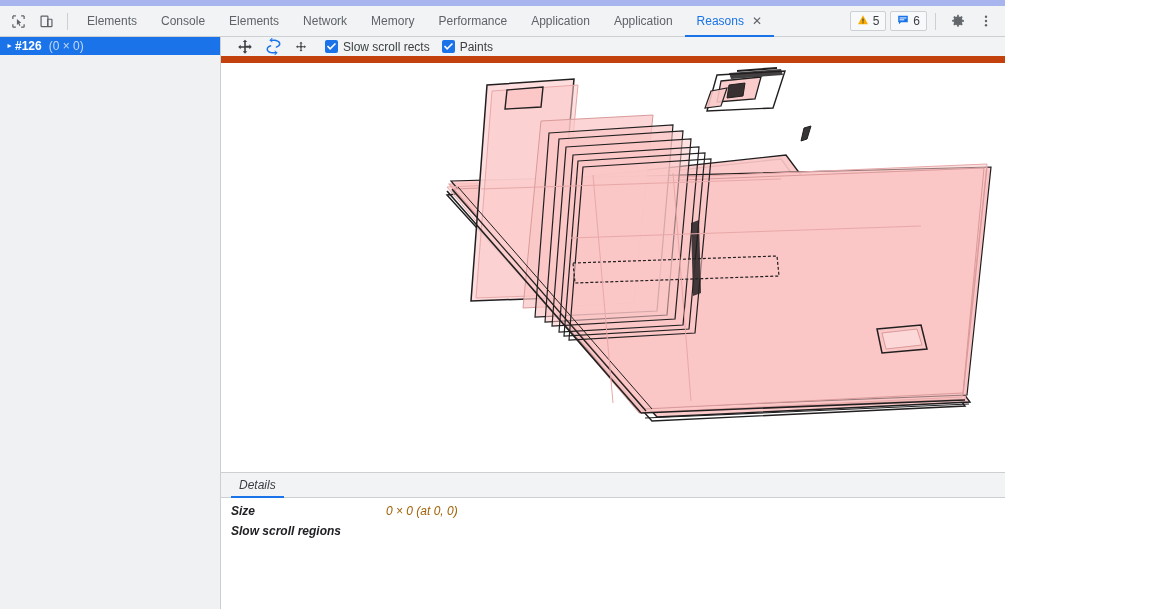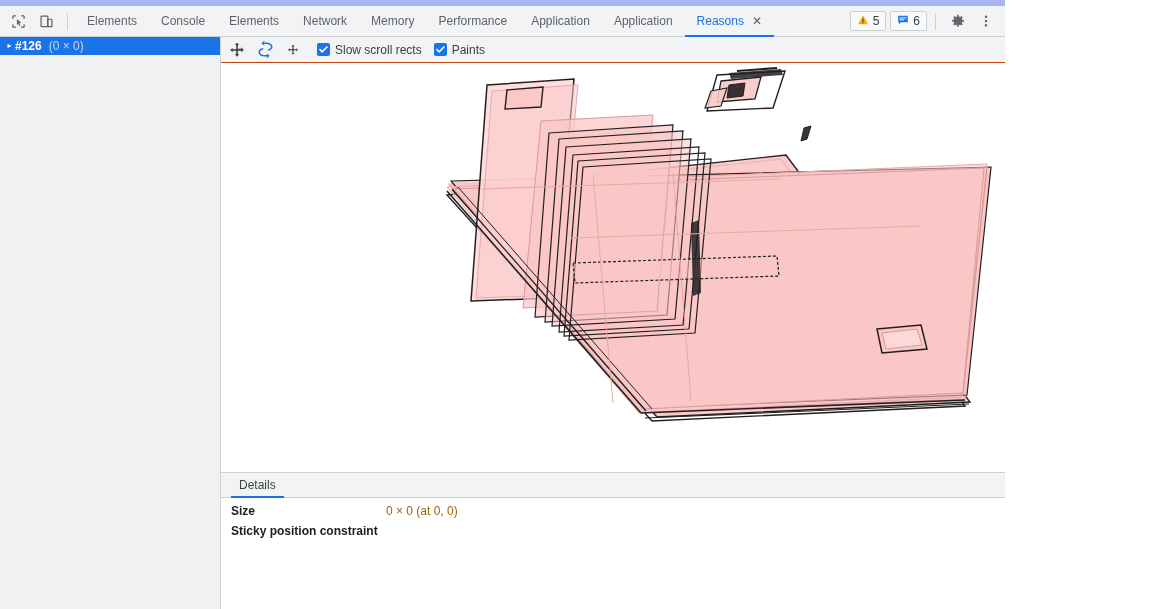--- a/index.html
+++ b/index.html
@@ -112,23 +112,23 @@
   }
   .tree-label { font-weight: bold; }
   .tree-dim { opacity: 0.72; font-weight: normal; margin-left: 7px; }
 
   .content { flex: 1 1 auto; display: flex; flex-direction: column; min-width: 0; }
 
   
   .layers-toolbar {
     height: 26px; flex: 0 0 26px;
     background: #f1f3f4;
-    border-bottom: 1px solid #c2410c;
-    display: flex; align-items: center;
-    padding-left: 4px;
+    border-bottom: 7px solid #c2410c;
+    display: flex; align-items: center;
+    padding-left: 12px;
     gap: 4px;
   }
   .lt-icon {
     width: 24px; height: 22px;
     display: flex; align-items: center; justify-content: center;
     cursor: pointer; border-radius: 2px;
   }
   .lt-check {
     display: flex; align-items: center;
     gap: 5px;
@@ -156,20 +156,21 @@
     min-height: 0;
   }
   .canvas-wrap svg { display: block; position: absolute; left: 0; top: 0; }
 
   
   .details-panel {
     flex: 0 0 137px;
     border-top: 1px solid #cdd0d3;
     display: flex; flex-direction: column;
     background: #ffffff;
+    font-style: italic;
   }
   .details-tabbar {
     height: 25px; flex: 0 0 25px;
     background: #f1f3f4;
     border-bottom: 1px solid #cdd0d3;
     display: flex; align-items: stretch;
     padding-left: 10px;
   }
   .dtab {
     position: relative;
@@ -404,21 +405,21 @@
           <div class="dtab active">
             <span>Details</span>
           </div>
         </div>
         <div class="details-body">
           <div class="det-row">
             <span class="det-key">Size</span>
             <span class="det-val">0 × 0 (at 0, 0)</span>
           </div>
           <div class="det-row">
-            <span class="det-key">Sticky position constraint</span>
+            <span class="det-key">Slow scroll regions</span>
             <span class="det-val"></span>
           </div>
         </div>
       </div>
 
     </div>
   </div>
 </div>
 
 </body></html>

